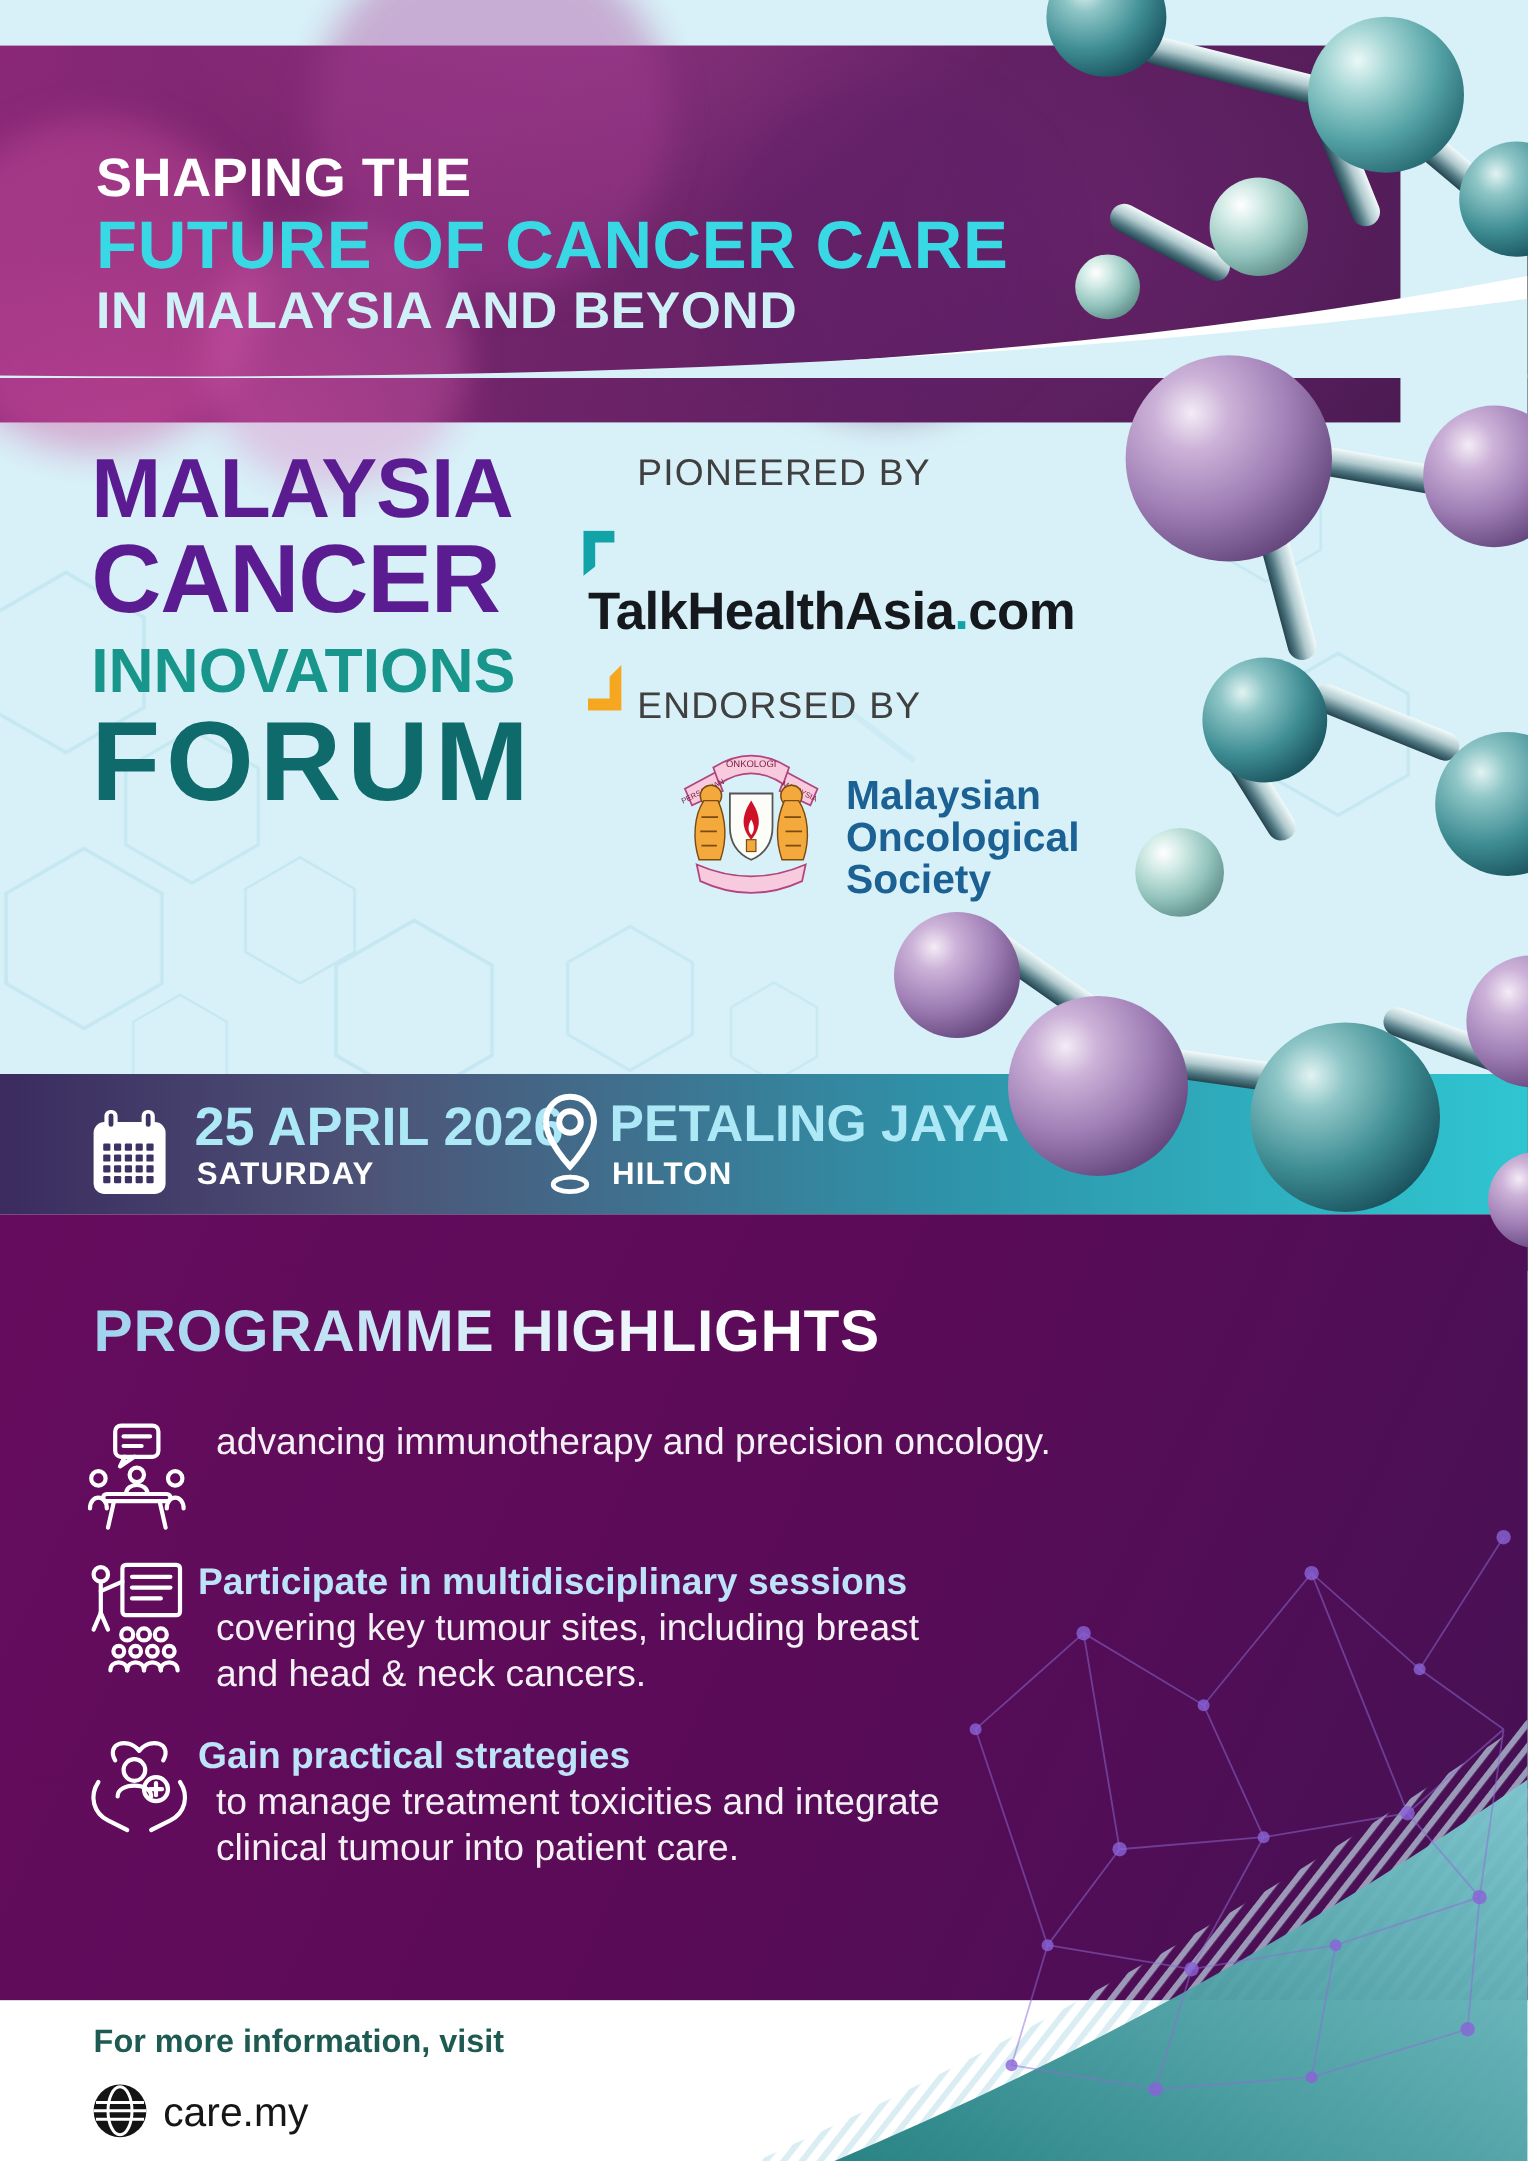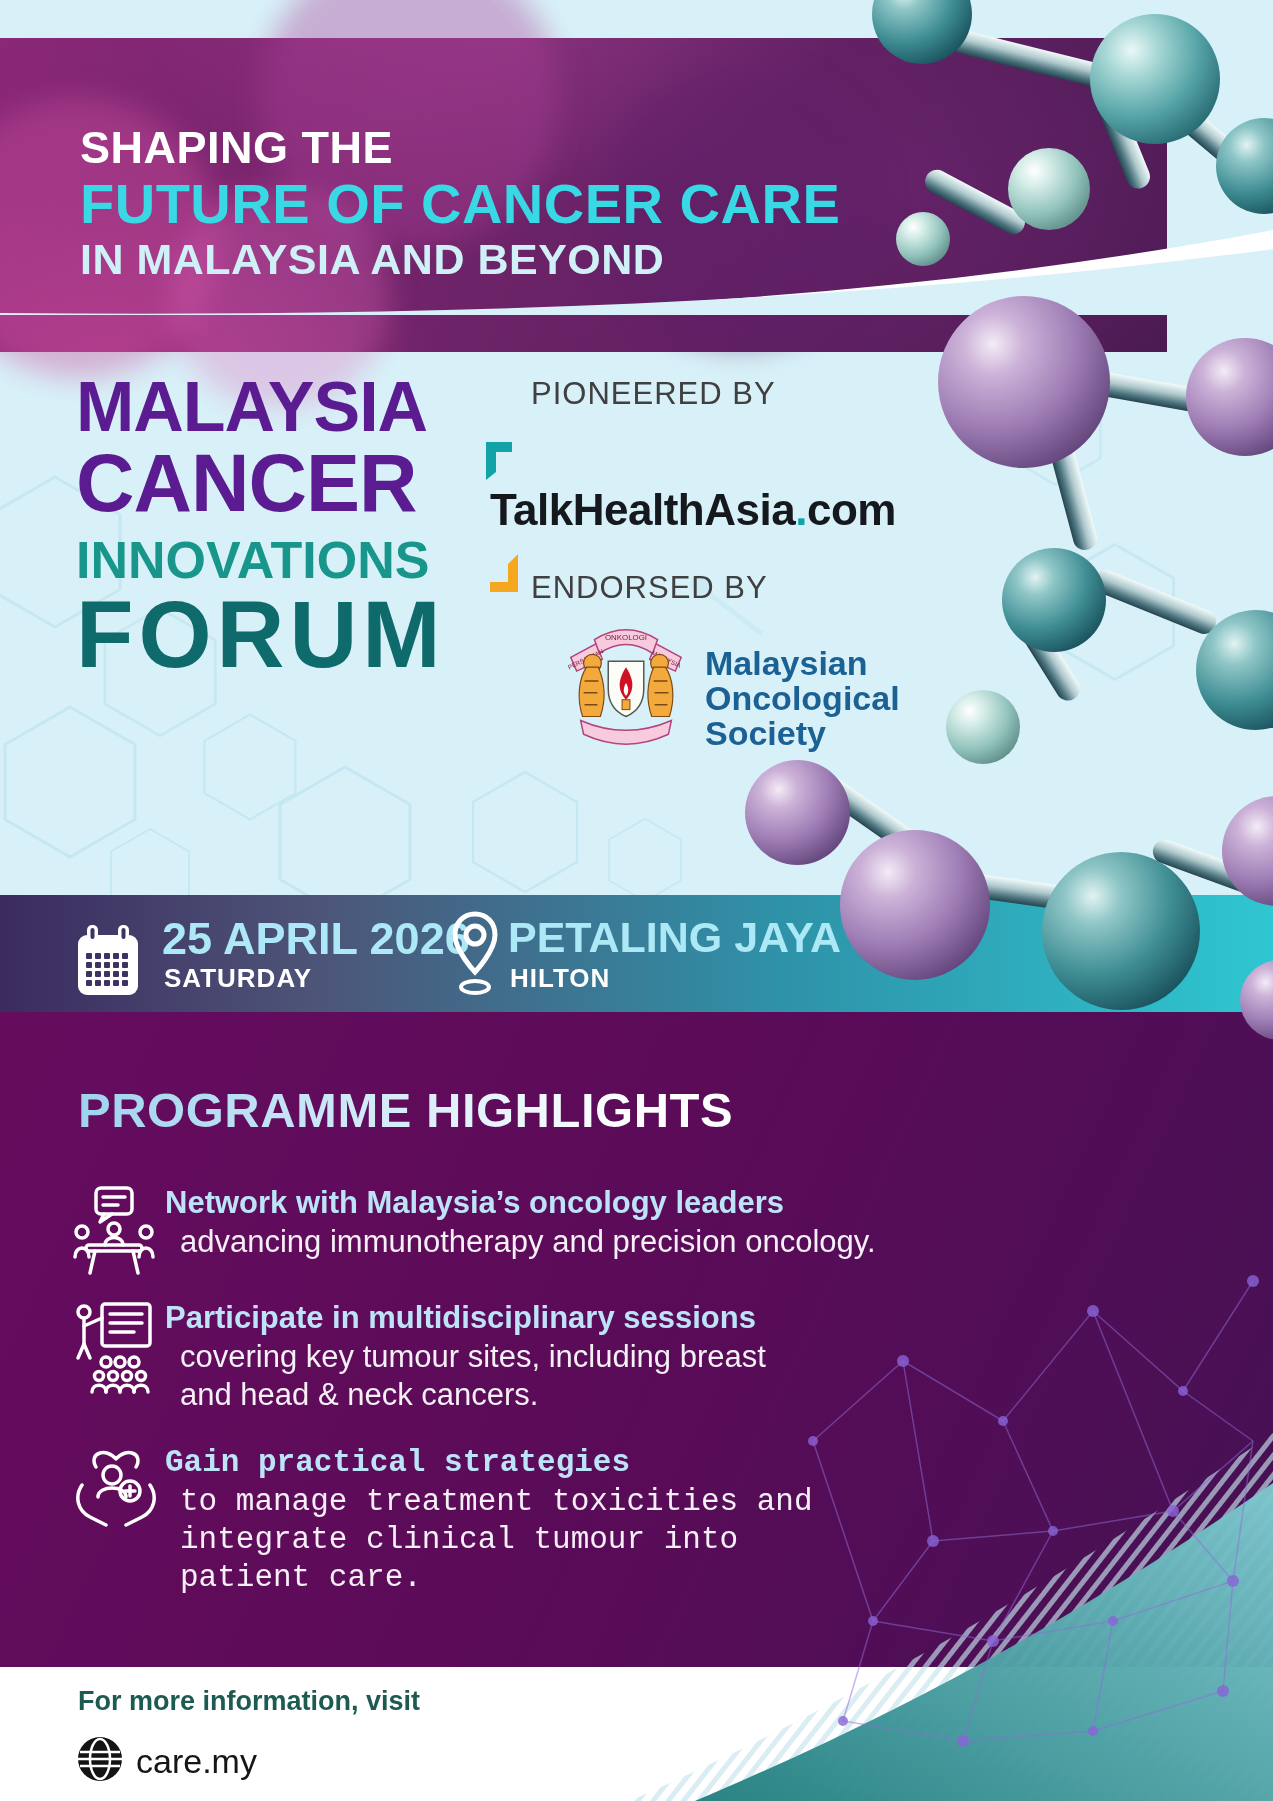--- a/index.html
+++ b/index.html
@@ -217,21 +217,20 @@
         <circle cx="74" cy="47" r="6"></circle>
           <path d="M67,72 C67,60 81,60 81,72"></path>
         <circle cx="42" cy="44" r="6"></circle>
           <path d="M33,60 C33,50 51,50 51,60"></path>
         <rect x="14" y="60" width="56" height="6" rx="3"></rect>
         <line x1="23" y1="66" x2="18" y2="88"></line>
           <line x1="61" y1="66" x2="66" y2="88"></line>
       </g>
     </svg>
     <div class="hl-text" style="width:775px;">
-      <div class="hl-head">Network with Malaysia’s oncology leaders</div>
       <div class="hl-body">advancing immunotherapy and precision oncology.</div>
     </div>
   </div>
 
   <div class="hl-item" style="top:1298px;">
     <svg class="hl-icon" width="84" height="96" viewBox="0 0 84 96">
       <g stroke="#FFFFFF" stroke-width="3.5" fill="none" stroke-linecap="round" stroke-linejoin="round">
         <rect x="30" y="4" width="48" height="42" rx="3"></rect>
         <line x1="38" y1="14" x2="70" y2="14"></line>
           <line x1="38" y1="23" x2="70" y2="23"></line>
@@ -266,21 +265,21 @@
         <path d="M24,22 C16,8 34,2 44,14 C54,2 72,8 64,22"></path>
         <circle cx="40" cy="30" r="9"></circle>
         <path d="M26,52 C26,40 54,40 54,52"></path>
         <circle cx="58" cy="46" r="10"></circle>
         <line x1="58" y1="41" x2="58" y2="51"></line>
           <line x1="53" y1="46" x2="63" y2="46"></line>
         <path d="M10,40 C2,52 6,66 18,72 L34,80"></path>
         <path d="M78,40 C86,52 82,66 70,72 L54,80"></path>
       </g>
     </svg>
-    <div class="hl-text" style="width:680px;font-family:Liberation Mono, monospace;">
+    <div class="hl-text" style="width:680px;">
       <div class="hl-head">Gain practical strategies</div>
       <div class="hl-body">to manage treatment toxicities and integrate clinical tumour into patient care.</div>
     </div>
   </div>
 
   <div class="footer"></div>
 
   <svg width="673" height="443" viewBox="0 0 673 443" style="position:absolute;left:600px;top:1358px;">
     <defs>
       <linearGradient id="wg" x1="0" y1="1" x2="1" y2="0">

